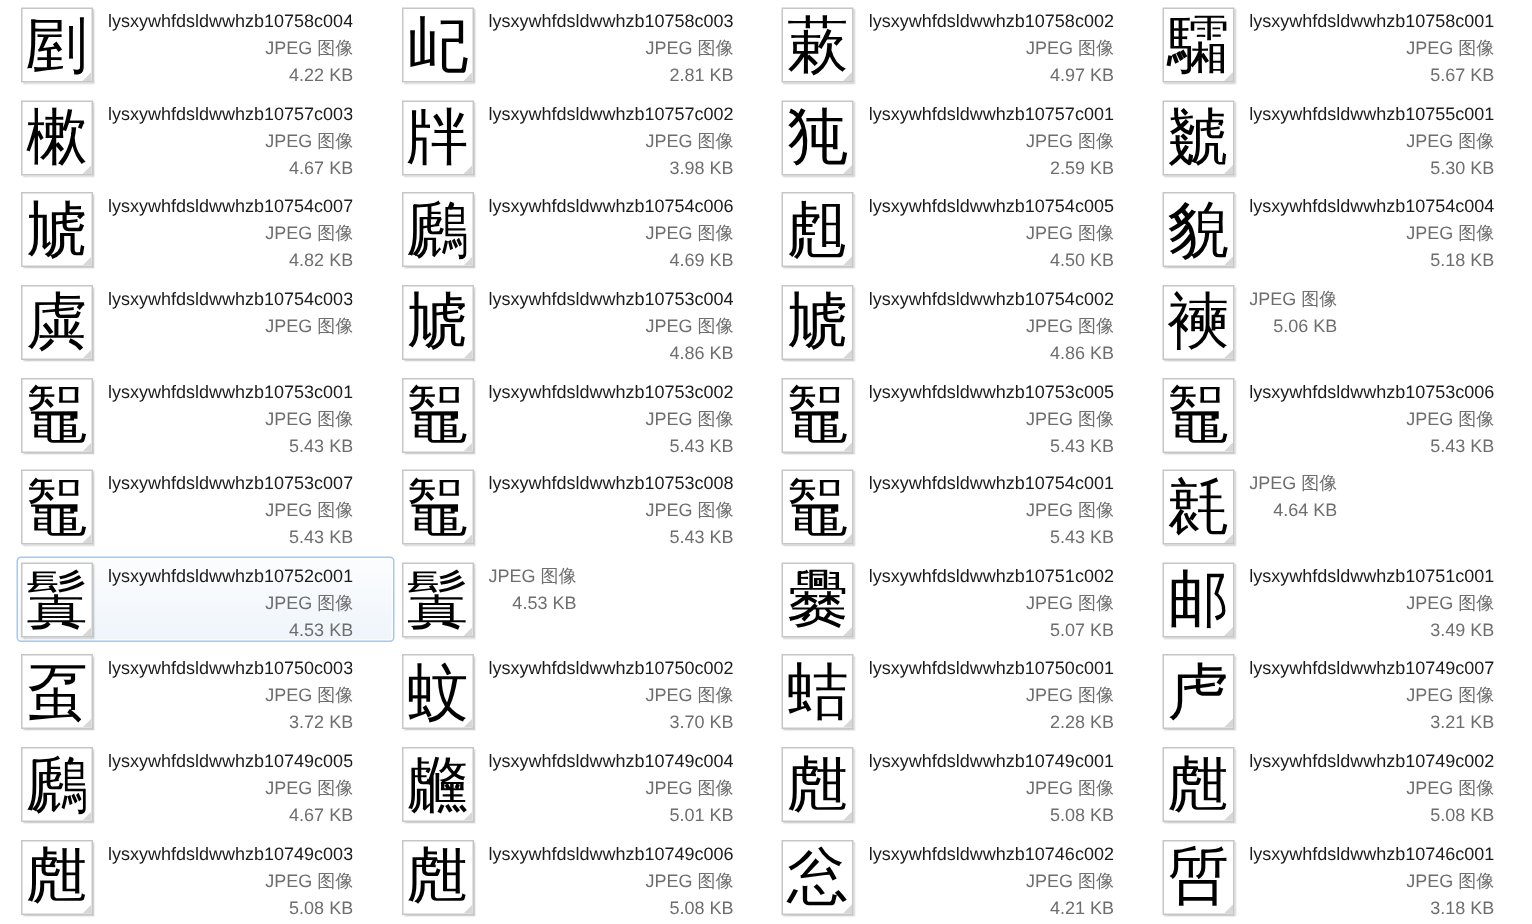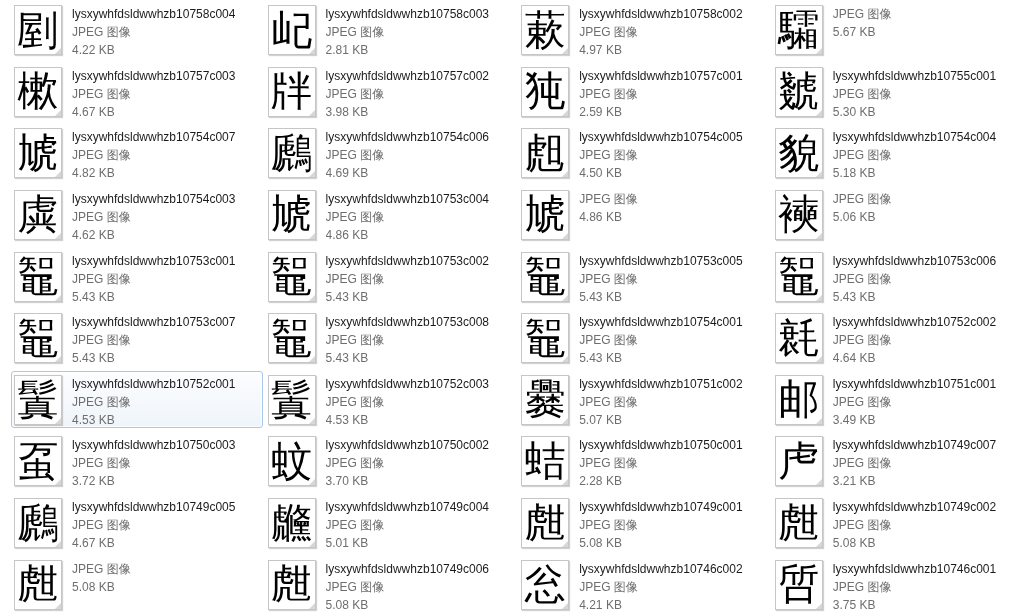--- a/index.html
+++ b/index.html
@@ -68,20 +68,21 @@
     color: #000000;
   }
   .meta {
     margin-left: 10px;
     min-width: 0;
     font-size: 12px;
     line-height: 18px;
     color: #6e6e6e;
     white-space: nowrap;
     overflow: hidden;
+    text-align: right;
   }
   .fname {
     color: #1b1b1b;
   }
 </style>
 </head>
 <body>
 
 <div class="file-grid">
   <div class="file-item">
@@ -115,20 +116,21 @@
       <div class="ftype">JPEG 图像</div>
       <div class="fsize">4.97 KB</div>
     </div>
   </div>
 
   <div class="file-item">
     <div class="thumb">
       <span class="glyph">驦</span>
     </div>
     <div class="meta">
+      <div class="fname">lysxywhfdsldwwhzb10758c001</div>
       <div class="ftype">JPEG 图像</div>
       <div class="fsize">5.67 KB</div>
     </div>
   </div>
 
   <div class="file-item">
     <div class="thumb">
       <span class="glyph">樕</span>
     </div>
     <div class="meta">
@@ -215,40 +217,40 @@
     </div>
   </div>
 
   <div class="file-item">
     <div class="thumb">
       <span class="glyph">虡</span>
     </div>
     <div class="meta">
       <div class="fname">lysxywhfdsldwwhzb10754c003</div>
       <div class="ftype">JPEG 图像</div>
-      <div class="fsize">4.62 KB</div>
     </div>
   </div>
 
   <div class="file-item">
     <div class="thumb">
       <span class="glyph">虓</span>
     </div>
     <div class="meta">
       <div class="fname">lysxywhfdsldwwhzb10753c004</div>
       <div class="ftype">JPEG 图像</div>
       <div class="fsize">4.86 KB</div>
     </div>
   </div>
 
   <div class="file-item">
     <div class="thumb">
       <span class="glyph">虓</span>
     </div>
     <div class="meta">
+      <div class="fname">lysxywhfdsldwwhzb10754c002</div>
       <div class="ftype">JPEG 图像</div>
       <div class="fsize">4.86 KB</div>
     </div>
   </div>
 
   <div class="file-item">
     <div class="thumb">
       <span class="glyph">襫</span>
     </div>
     <div class="meta">
@@ -332,21 +334,20 @@
       <div class="ftype">JPEG 图像</div>
       <div class="fsize">5.43 KB</div>
     </div>
   </div>
 
   <div class="file-item">
     <div class="thumb">
       <span class="glyph">㲤</span>
     </div>
     <div class="meta">
-      <div class="fname">lysxywhfdsldwwhzb10752c002</div>
       <div class="ftype">JPEG 图像</div>
       <div class="fsize">4.64 KB</div>
     </div>
   </div>
 
   <div class="file-item selected">
     <div class="thumb">
       <span class="glyph">鬒</span>
     </div>
     <div class="meta">
@@ -354,21 +355,20 @@
       <div class="ftype">JPEG 图像</div>
       <div class="fsize">4.53 KB</div>
     </div>
   </div>
 
   <div class="file-item">
     <div class="thumb">
       <span class="glyph">鬒</span>
     </div>
     <div class="meta">
-      <div class="fname">lysxywhfdsldwwhzb10752c003</div>
       <div class="ftype">JPEG 图像</div>
       <div class="fsize">4.53 KB</div>
     </div>
   </div>
 
   <div class="file-item">
     <div class="thumb">
       <span class="glyph">爨</span>
     </div>
     <div class="meta">
@@ -475,20 +475,21 @@
       <div class="ftype">JPEG 图像</div>
       <div class="fsize">5.08 KB</div>
     </div>
   </div>
 
   <div class="file-item">
     <div class="thumb">
       <span class="glyph">甝</span>
     </div>
     <div class="meta">
+      <div class="fname">lysxywhfdsldwwhzb10749c003</div>
       <div class="ftype">JPEG 图像</div>
       <div class="fsize">5.08 KB</div>
     </div>
   </div>
 
   <div class="file-item">
     <div class="thumb">
       <span class="glyph">甝</span>
     </div>
     <div class="meta">
@@ -509,16 +510,16 @@
     </div>
   </div>
 
   <div class="file-item">
     <div class="thumb">
       <span class="glyph">啠</span>
     </div>
     <div class="meta">
       <div class="fname">lysxywhfdsldwwhzb10746c001</div>
       <div class="ftype">JPEG 图像</div>
-      <div class="fsize">3.75 KB</div>
+      <div class="fsize">3.18 KB</div>
     </div>
   </div>
 </div>
 
 </body></html>

